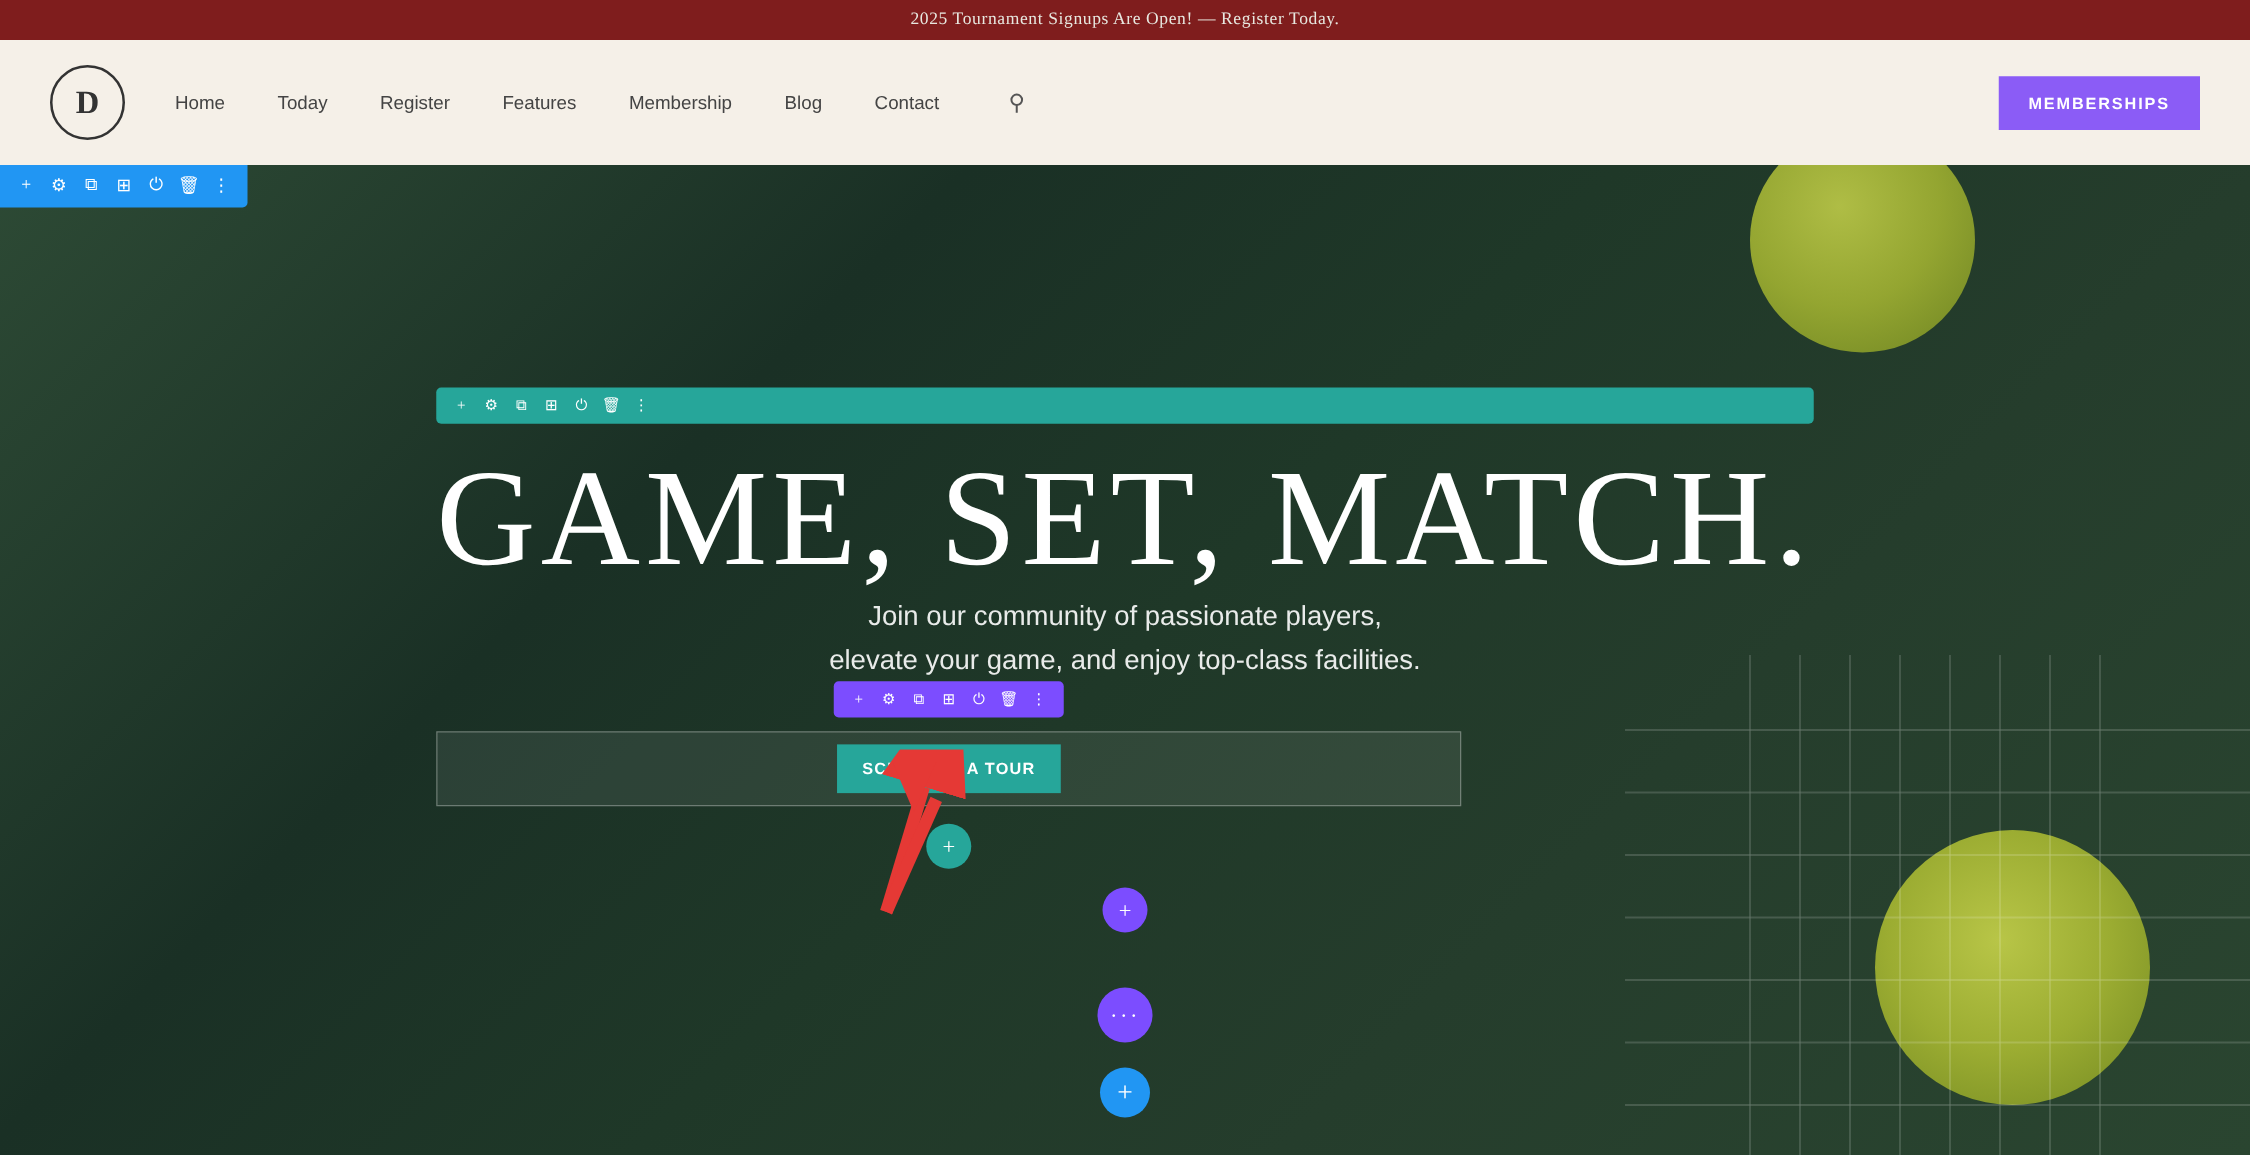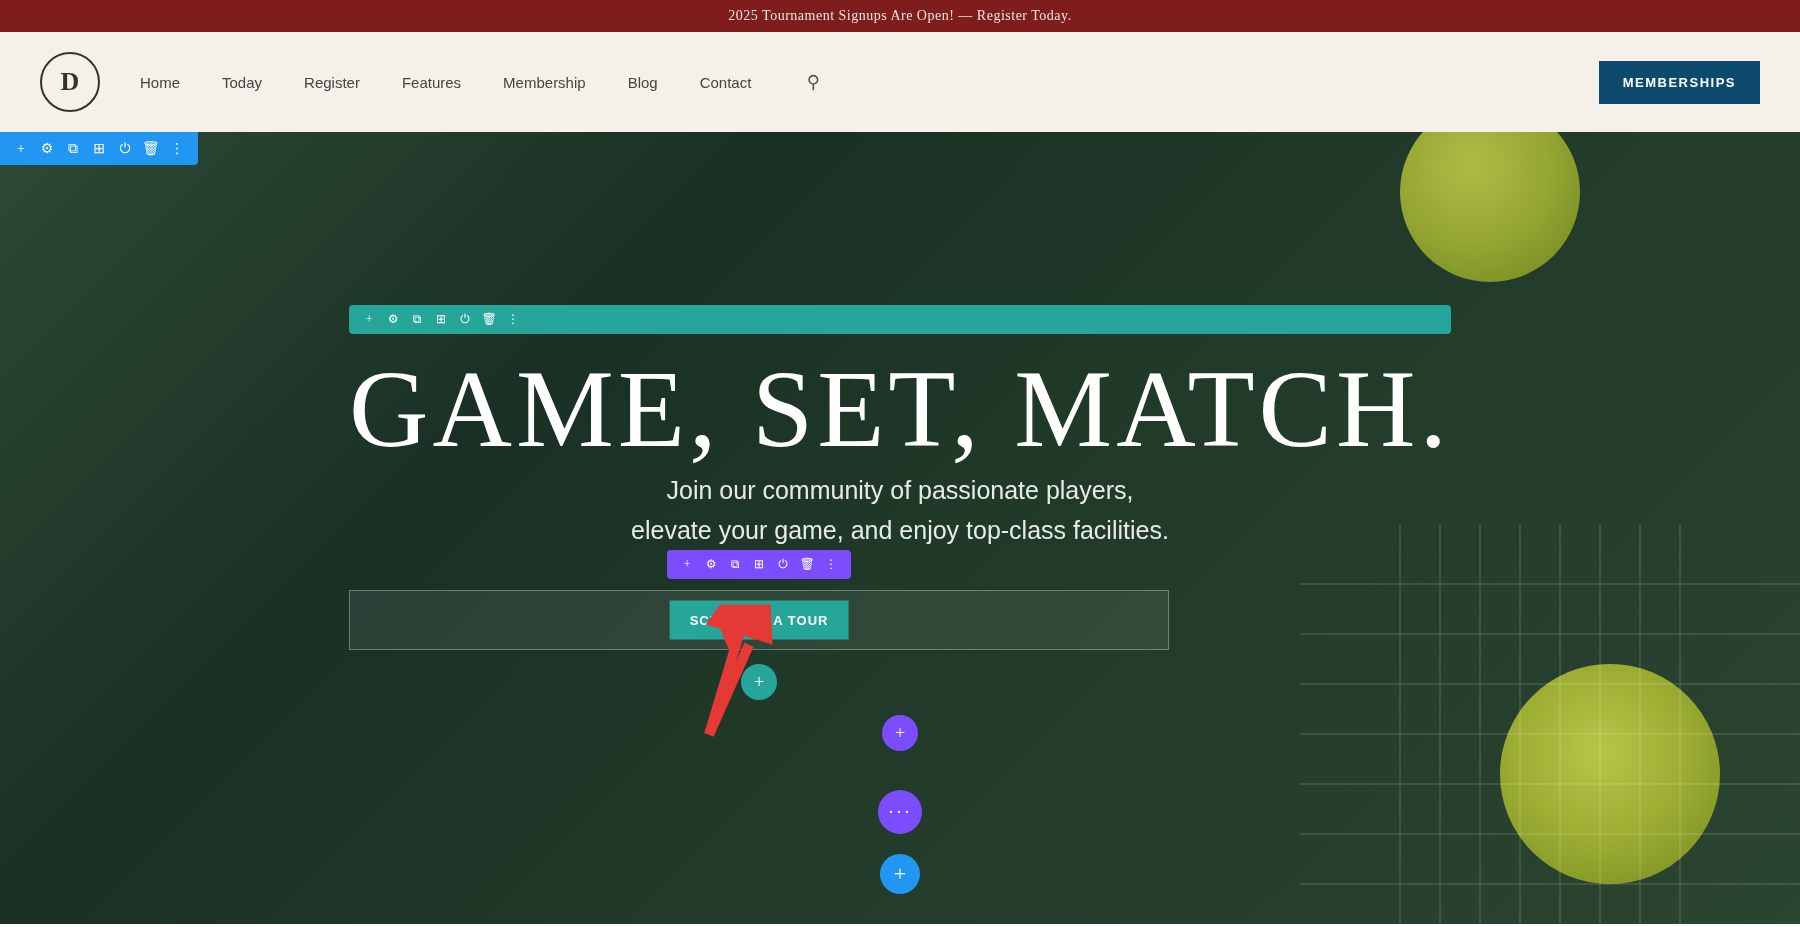--- a/index.html
+++ b/index.html
@@ -63,21 +63,21 @@
       height: 20px;
       display: flex;
       align-items: center;
       justify-content: center;
       color: #555;
       font-size: 18px;
       margin-left: 10px;
     }
 
     .nav-cta {
-      background: #0c4a6e;
+      background: #8b5cf6;
       color: #fff;
       padding: 14px 24px;
       font-size: 13px;
       font-weight: bold;
       letter-spacing: 1.5px;
       border: none;
       cursor: pointer;
       font-family: Arial, sans-serif;
       text-align: center;
     }
@@ -192,21 +192,21 @@
     .hero-title {
       font-size: 110px;
       color: #fff;
       font-weight: 300;
       letter-spacing: 4px;
       font-family: 'Georgia', serif;
       line-height: 1.1;
     }
 
     .hero-subtitle {
-      font-size: 25px;
+      font-size: 22px;
       color: rgba(255,255,255,0.9);
       font-family: Arial, sans-serif;
       font-weight: 300;
       line-height: 1.6;
       margin-bottom: 40px;
     }
 
     
     .cta-wrapper {
       position: relative;

